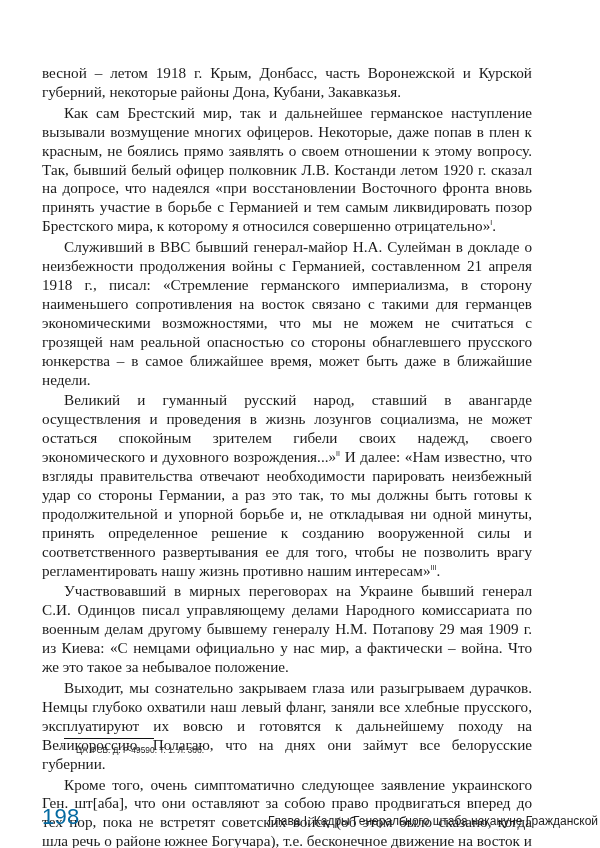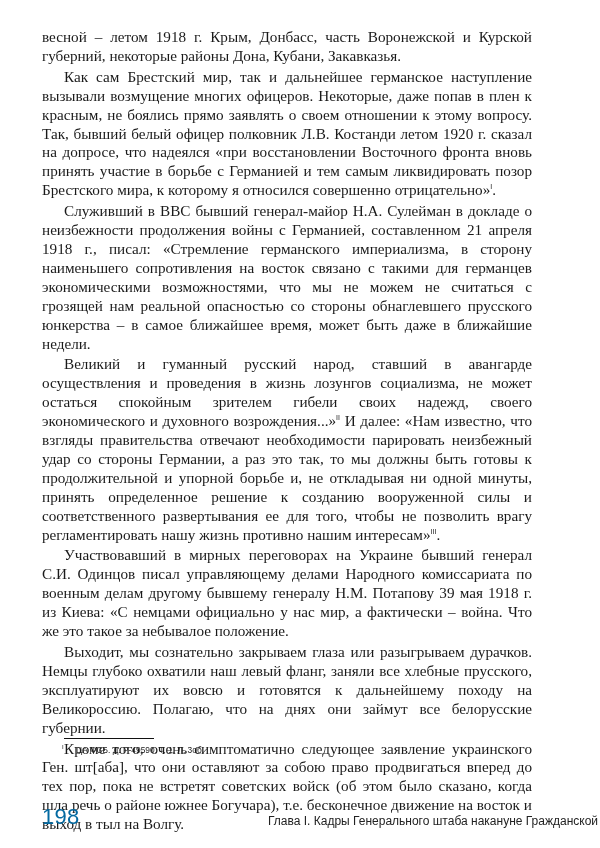--- a/index.html
+++ b/index.html
@@ -26,20 +26,21 @@
       line-height: 18.9px;
       text-align: justify;
       hyphens: manual;
     }
     .para {
       margin: 0 0 2px 0;
       text-indent: 22px;
     }
     .para.first {
       text-indent: 0;
+      margin-top: 36px;
     }
     .u {
       text-underline-offset: 2px;
     }
     sup.fn {
       font-size: 7px;
       vertical-align: super;
       line-height: 0;
       font-family: "Liberation Sans", sans-serif;
     }
@@ -99,21 +100,21 @@
   <div class="text-body">
     <p class="para first"><span>весной – летом 1918 г. Крым, Донбасс, часть Воронежской и Курской губерний, некоторые районы Дона, Кубани, Закавказья.</span></p>
 
     <p class="para"><span>Как сам Брестский мир, так и дальнейшее германское наступление вызывали возмущение многих офицеров. Некоторые, даже попав в плен к красным, не боялись прямо заявлять о своем отношении к этому вопросу. Так, бывший белый офицер полковник Л.В. Костанди летом 1920 г. сказал на допросе, что надеялся «при восстановлении Восточного фронта вновь принять участие в борьбе с Германией и тем самым ликвидировать позор Брестского мира, к которому я относился совершенно отрицательно»</span><sup class="fn">I</sup><span>.</span></p>
 
     <p class="para"><span>Служивший в ВВС бывший генерал-майор Н.А. Сулейман в докладе о неизбежности продолжения войны с Германией, составленном 21 апреля 1918 г., писал: «Стремление германского империализма, в сторону наименьшего сопротивления на восток связано с такими для германцев экономическими возможностями, что мы не можем не считаться с грозящей нам реальной опасностью со стороны обнаглевшего прусского юнкерства – в самое ближайшее время, может быть даже в ближайшие недели.</span></p>
 
 
     <p class="para"><span>Великий и гуманный русский народ, ставший в авангарде осуществления и проведения в жизнь лозунгов социализма, не может остаться спокойным зрителем гибели своих надежд, своего экономического и духовного возрождения...»</span><sup class="fn">II</sup><span> И далее: «Нам известно, что взгляды правительства отвечают необходимости парировать неизбежный удар со стороны Германии, а раз это так, то мы должны быть готовы к продолжительной и упорной борьбе и, не откладывая ни одной минуты, принять определенное решение </span><span class="u">к созданию вооруженной</span><span> силы и </span><span class="u">соответственного развертывания ее</span><span> для того, чтобы не позволить врагу регламентировать нашу жизнь противно нашим интересам»</span><sup class="fn">III</sup><span>.</span></p>
 
-    <p class="para"><span>Участвовавший в мирных переговорах на Украине бывший генерал С.И. Одинцов писал управляющему делами Народного комиссариата по военным делам другому бывшему генералу Н.М. Потапову 39 мая 1918 г. из Киева: «С немцами официально у нас мир, а фактически – война. Что же это такое за небывалое положение.</span></p>
+    <p class="para"><span>Участвовавший в мирных переговорах на Украине бывший генерал С.И. Одинцов писал управляющему делами Народного комиссариата по военным делам другому бывшему генералу Н.М. Потапову 29 мая 1909 г. из Киева: «С немцами официально у нас мир, а фактически – война. Что же это такое за небывалое положение.</span></p>
 
     <p class="para"><span>Выходит, мы сознательно закрываем глаза или разыгрываем дурачков. Немцы глубоко охватили наш левый фланг, заняли все хлебные прусского, эксплуатируют их вовсю и готовятся к дальнейшему походу на Великороссию. Полагаю, что на днях они займут все белорусские губернии.</span></p>
 
     <p class="para"><span>Кроме того, очень симптоматично следующее заявление украинского Ген. шт[аба], что они оставляют за собою право продвигаться вперед до тех пор, пока не встретят советских войск (об этом было сказано, когда шла речь о районе южнее Богучара), т.е. бесконечное движение на восток и выход в тыл на Волгу.</span></p>
 
   </div>
 </div>
 
 <div class="fn-rule"></div>
 

